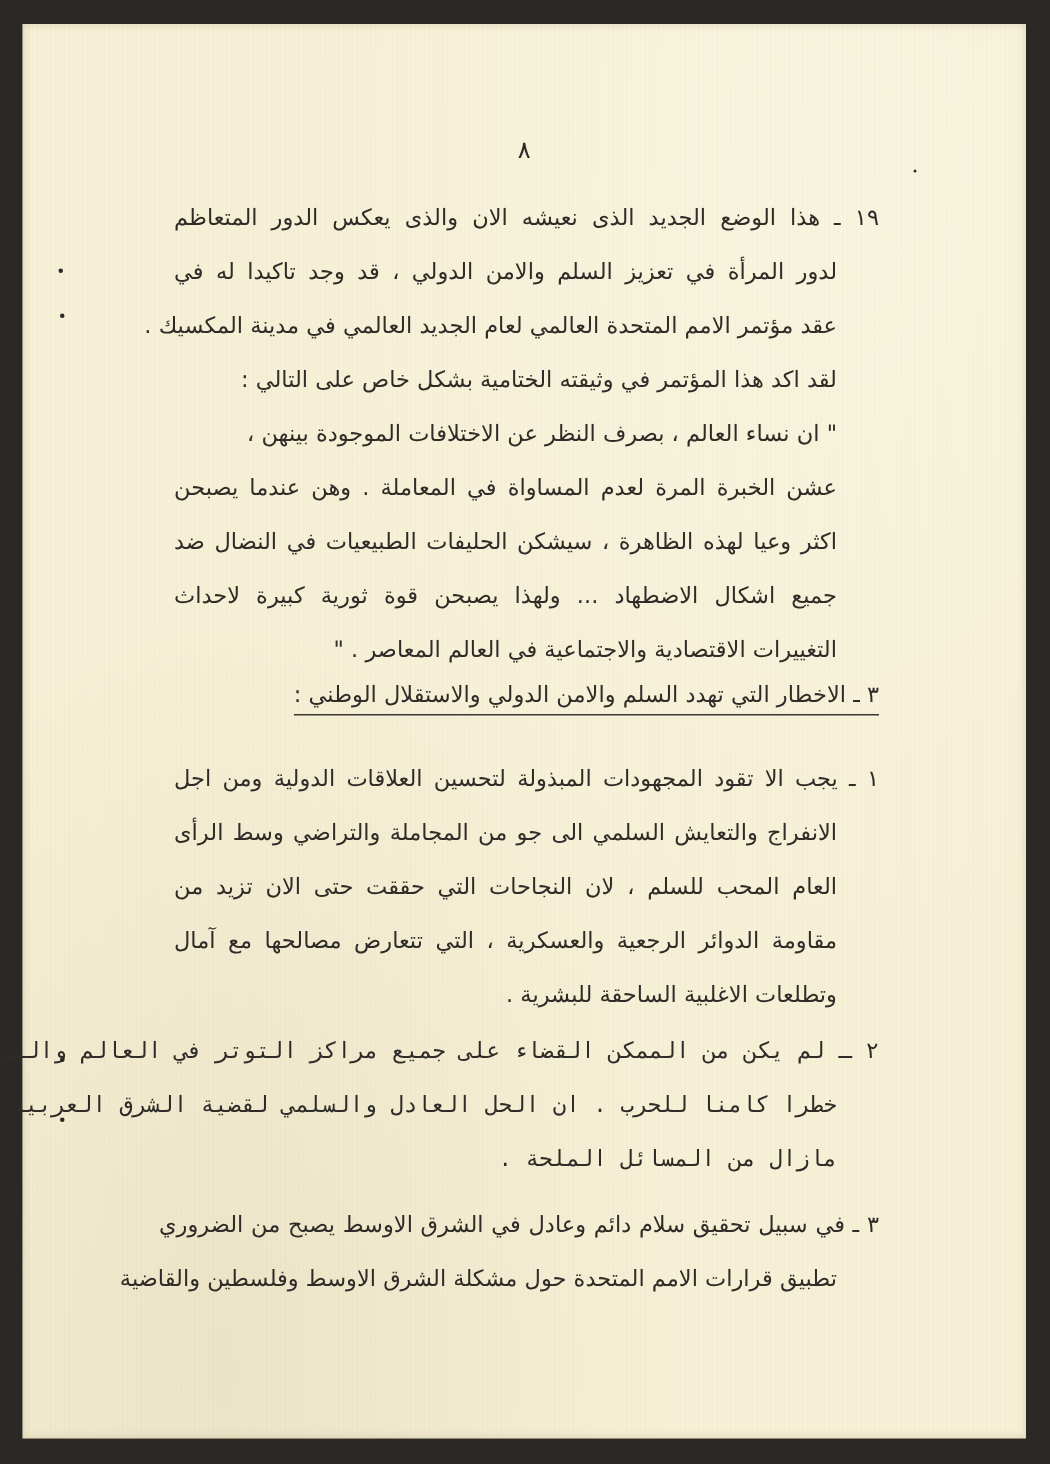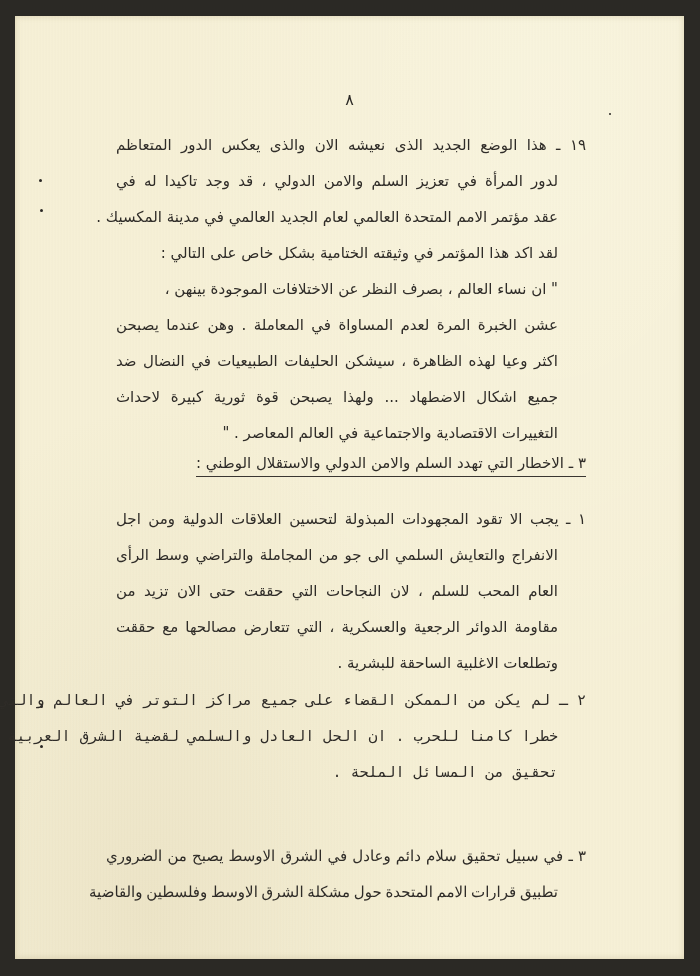--- a/index.html
+++ b/index.html
@@ -99,28 +99,28 @@
   <div class="text-block" style="top:429px;">
     <span class="line">
       <span class="heading-line" style="line-height:26px;">٣ ـ الاخطار التي تهدد السلم والامن الدولي والاستقلال الوطني :</span>
     </span>
   </div>
 
   <div class="text-block" style="top:485px;">
     <span class="line justify">١ ـ يجب الا تقود المجهودات المبذولة لتحسين العلاقات الدولية ومن اجل</span>
     <span class="line justify indent">الانفراج والتعايش السلمي الى جو من المجاملة والتراضي وسط الرأى</span>
     <span class="line justify indent">العام المحب للسلم ، لان النجاحات التي حققت حتى الان تزيد من</span>
-    <span class="line justify indent">مقاومة الدوائر الرجعية والعسكرية ، التي تتعارض مصالحها مع حققت</span>
+    <span class="line justify indent">مقاومة الدوائر الرجعية والعسكرية ، التي تتعارض مصالحها مع آمال</span>
     <span class="line indent">وتطلعات الاغلبية الساحقة للبشرية .</span>
   </div>
 
   <div class="text-block" style="top:668px;font-family:Liberation Mono, monospace;">
     <span class="line justify">٢ ـ لم يكن من الممكن القضاء على جميع مراكز التوتر في العالم والتي تمثل</span>
     <span class="line justify indent">خطرا كامنا للحرب . ان الحل العادل والسلمي لقضية الشرق العربية</span>
-    <span class="line indent">تحقيق من المسائل الملحة .</span>
+    <span class="line indent">مازال من المسائل الملحة .</span>
   </div>
 
-  <div class="text-block" style="top:822px; width:480px;font-family:Liberation Serif, serif;">
+  <div class="text-block" style="top:782px; width:480px;">
     <span class="line justify">٣ ـ في سبيل تحقيق سلام دائم وعادل في الشرق الاوسط يصبح من الضروري</span>
     <span class="line justify indent">تطبيق قرارات الامم المتحدة حول مشكلة الشرق الاوسط وفلسطين والقاضية</span>
   </div>
 
 </div>
 
 </body></html>

